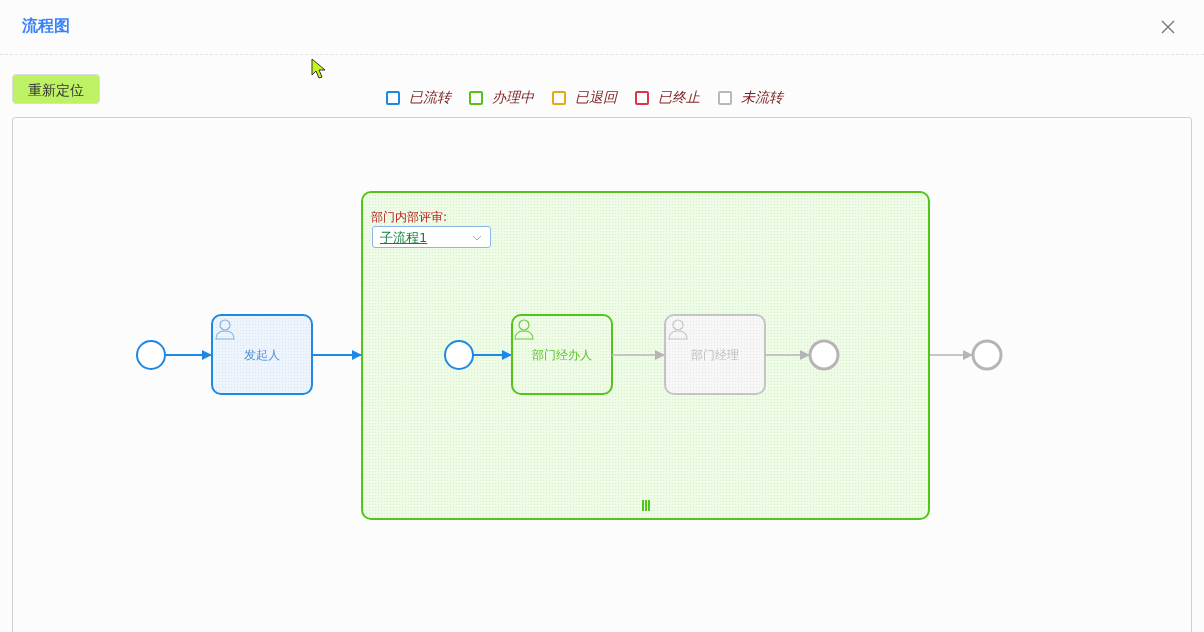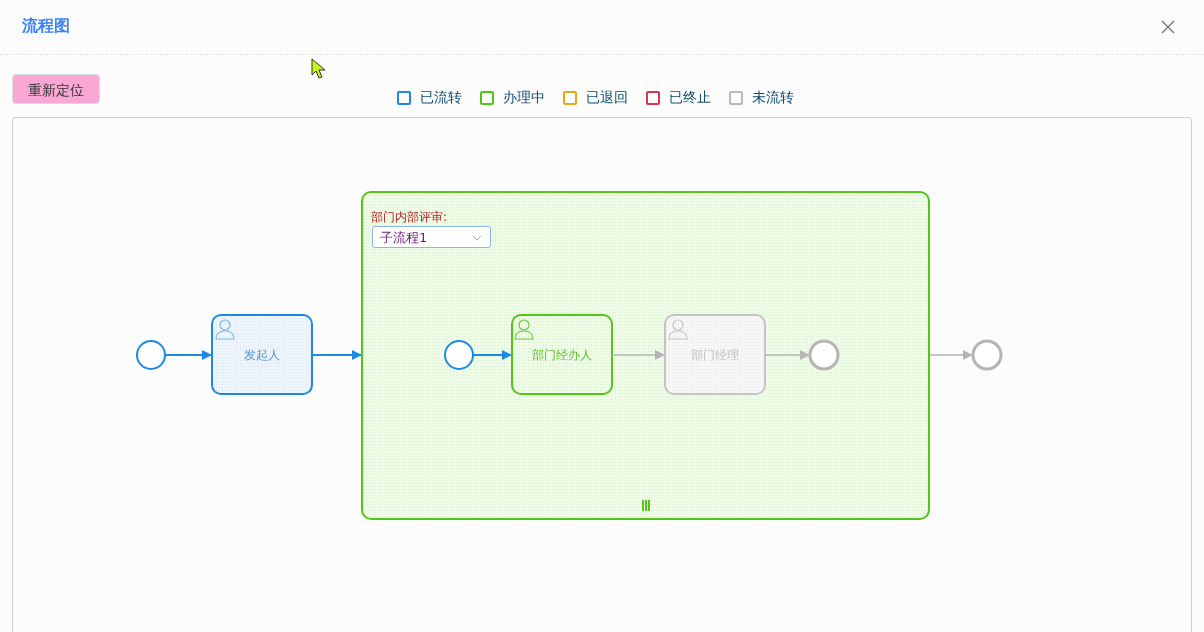--- a/index.html
+++ b/index.html
@@ -1,27 +1,27 @@
 <!DOCTYPE html>
 <html><head>
 <meta charset="utf-8">
 <style>
   html, body { margin:0; padding:0; }
   body { width:1204px; height:632px; background:#fcfcfd; font-family:"DejaVu Sans","Liberation Sans",sans-serif; position:relative; overflow:hidden; color:#222; }
   .header { position:absolute; left:0; top:0; width:1204px; height:54px; border-bottom:1px dashed #e4e4e4; }
   .title { position:absolute; left:22px; top:16px; font-size:16px; font-weight:bold; color:#3b82f6; }
   .close { position:absolute; left:1158px; top:17px; width:20px; height:20px; cursor:pointer; }
-  .relocate { position:absolute; left:12px; top:74px; width:88px; height:30px; border:1px solid #dcdcdc; border-radius:4px; background:#f9a8d4; font-size:14px; line-height:30px; text-align:center; color:#333; cursor:pointer; box-sizing:border-box; }
-  .legend { position:absolute; left:397px; top:89px; display:flex; gap:0; font-size:14px; color:#0c4a6e; }
+  .relocate { position:absolute; left:12px; top:74px; width:88px; height:30px; border:1px solid #dcdcdc; border-radius:4px; background:#bef264; font-size:14px; line-height:30px; text-align:center; color:#333; cursor:pointer; box-sizing:border-box; }
+  .legend { position:absolute; left:386px; top:89px; display:flex; gap:0; font-size:14px; color:#7f1d1d;font-style:italic; }
   .legend-item { display:flex; align-items:center; margin-right:18px; }
   .legend-box { width:10px; height:10px; border:2px solid; border-radius:2px; margin-right:9px; background:#fff; }
   .canvas { position:absolute; left:12px; top:117px; width:1180px; height:520px; border:1px solid #d0d0d0; border-radius:3px; background:#fcfcfd; box-sizing:border-box; }
   .cursor { position:absolute; left:311px; top:58px; }
   svg text { font-family:"DejaVu Sans","Liberation Sans",sans-serif; }
-  .subselect { position:absolute; left:372px; top:226px; width:119px; height:22px; border:1px solid #8ab6e8; border-radius:3px; background:#fff; font-size:13px; line-height:22px; padding-left:7px; box-sizing:border-box; color:#701a75; cursor:pointer; }
+  .subselect { position:absolute; left:372px; top:226px; width:119px; height:22px; border:1px solid #8ab6e8; border-radius:3px; background:#fff; font-size:13px; line-height:22px; padding-left:7px; box-sizing:border-box; color:#15803d; cursor:pointer;text-decoration:underline; }
   .subselect .chev { position:absolute; right:8px; top:0; color:#aaa; font-size:10px; }
   .sublabel { position:absolute; left:371px; top:209px; font-size:12px; color:#b91c1c; }
 </style>
 </head>
 <body>
 
 <div class="header">
   <div class="title">流程图</div>
   <div class="close">
     <svg width="20" height="20" viewBox="0 0 20 20">

